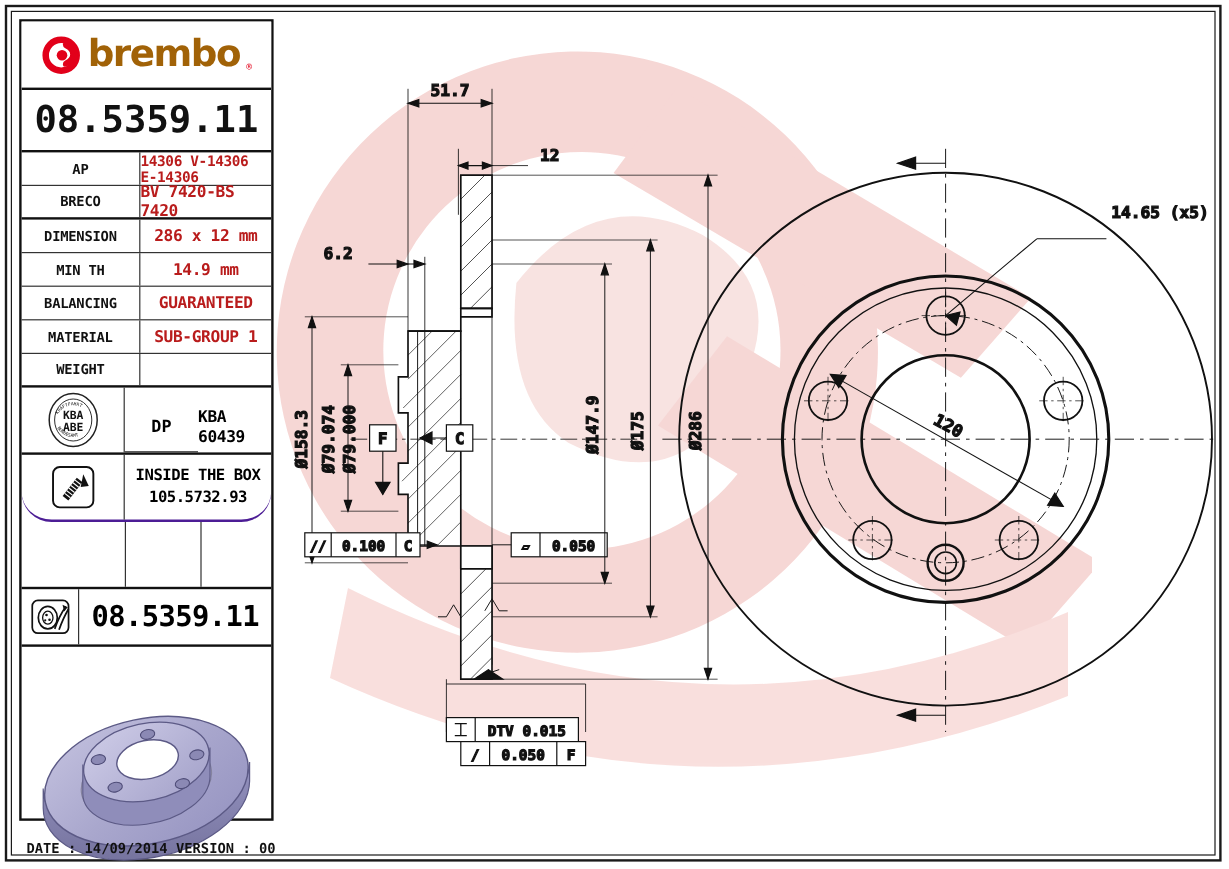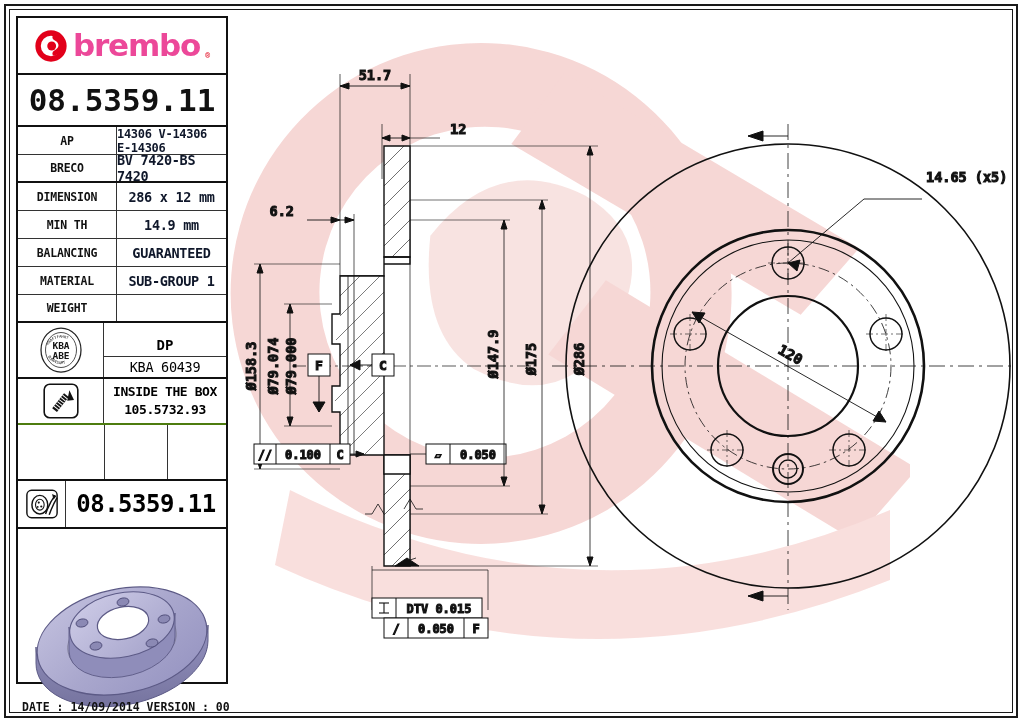--- a/index.html
+++ b/index.html
@@ -29,21 +29,21 @@
     position:absolute;left:16px;top:16px;width:212px;height:668px;
     border:2px solid #111;box-sizing:border-box;background:#fff;
   }
   .tb-logo{
     height:57px;border-bottom:2px solid #111;box-sizing:border-box;
     display:flex;align-items:center;justify-content:center;background:#fff;
   }
   .brembo-wrap{display:flex;align-items:center;gap:5px;}
   .brembo-text{
     font-family:"DejaVu Sans","Liberation Sans",sans-serif;
-    font-weight:bold;font-size:31px;color:#ec4899;letter-spacing:-1.2px;
+    font-weight:bold;font-size:31px;color:#a16207;letter-spacing:-1.2px;
     line-height:1;
   }
   .brembo-reg{font-size:8px;color:#e2001a;align-self:flex-end;margin-bottom:3px;}
 
   .tb-partno{
     height:52px;border-bottom:2px solid #111;box-sizing:border-box;
     display:flex;align-items:center;justify-content:center;
   }
   .tb-partno span{
     font-size:31px;font-weight:bold;color:#111;letter-spacing:0px;
@@ -51,38 +51,38 @@
 
   .trow{display:flex;height:28px;border-bottom:1px solid #333;box-sizing:border-box;}
   .trow.thick{border-bottom:2px solid #111;}
   .tcell-l{
     width:99px;border-right:1px solid #333;box-sizing:border-box;
     display:flex;align-items:center;justify-content:center;
     font-size:11.5px;font-weight:bold;color:#111;letter-spacing:-0.2px;
   }
   .tcell-r{
     flex:1;display:flex;align-items:center;justify-content:center;
-    font-size:13.5px;font-weight:bold;color:#0f172a;letter-spacing:-0.3px;
+    font-size:13.5px;font-weight:bold;color:#b91c1c;letter-spacing:-0.3px;
   }
   .tcell-r.small{font-size:12px;}
 
   
   .kba-block{display:flex;height:56px;border-bottom:2px solid #111;box-sizing:border-box;}
   .kba-left{
     width:86px;border-right:1px solid #333;box-sizing:border-box;
     display:flex;align-items:center;justify-content:center;
   }
-  .kba-right{flex:1;display:flex;flex-direction:column;margin-top:12px;}
+  .kba-right{flex:1;display:flex;flex-direction:row;margin-top:12px;}
   .kba-r1{flex:1;display:flex;align-items:center;justify-content:center;
           border-bottom:1px solid #333;font-size:14px;font-weight:bold;}
   .kba-r2{flex:1;display:flex;align-items:center;justify-content:center;
-          font-size:13.5px;font-weight:normal;letter-spacing:-0.3px;}
-
-  
-  .box-block{display:flex;height:46px;border-bottom:2px solid #4d7c0f;box-sizing:border-box;}
+          font-size:13.5px;font-weight:bold;letter-spacing:-0.3px;}
+
+  
+  .box-block{display:flex;height:56px;border-bottom:2px solid #4c1d95;box-sizing:border-box;border-radius:25px;}
   .box-left{width:86px;border-right:1px solid #333;box-sizing:border-box;
             display:flex;align-items:center;justify-content:center;}
   .box-right{flex:1;display:flex;flex-direction:column;align-items:center;justify-content:center;
              font-size:13px;font-weight:bold;line-height:1.35;letter-spacing:-0.4px;}
 
   
   .blank-row{display:flex;height:56px;border-bottom:2px solid #111;box-sizing:border-box;}
   .blank-row .c1{width:86px;border-right:1px solid #333;}
   .blank-row .c2{width:62px;border-right:1px solid #333;}
   .blank-row .c3{flex:1;}

